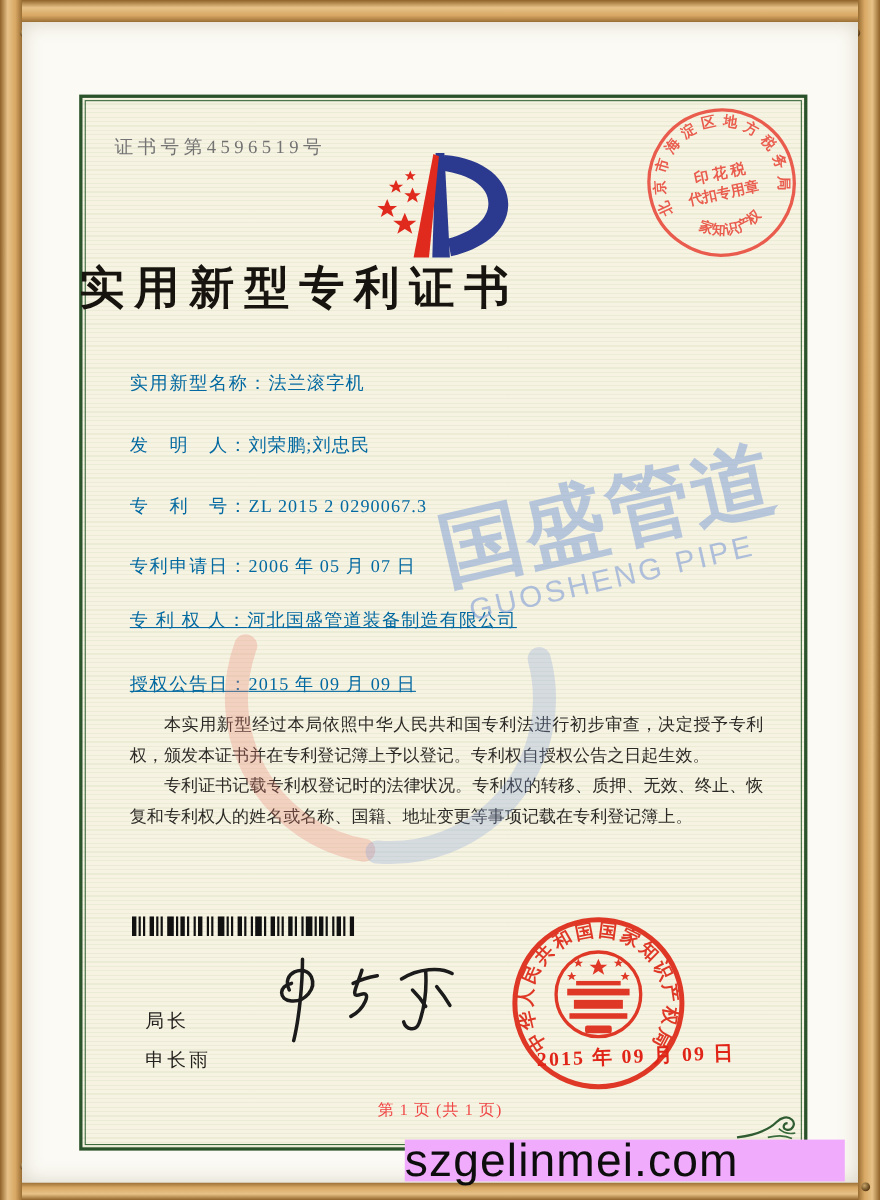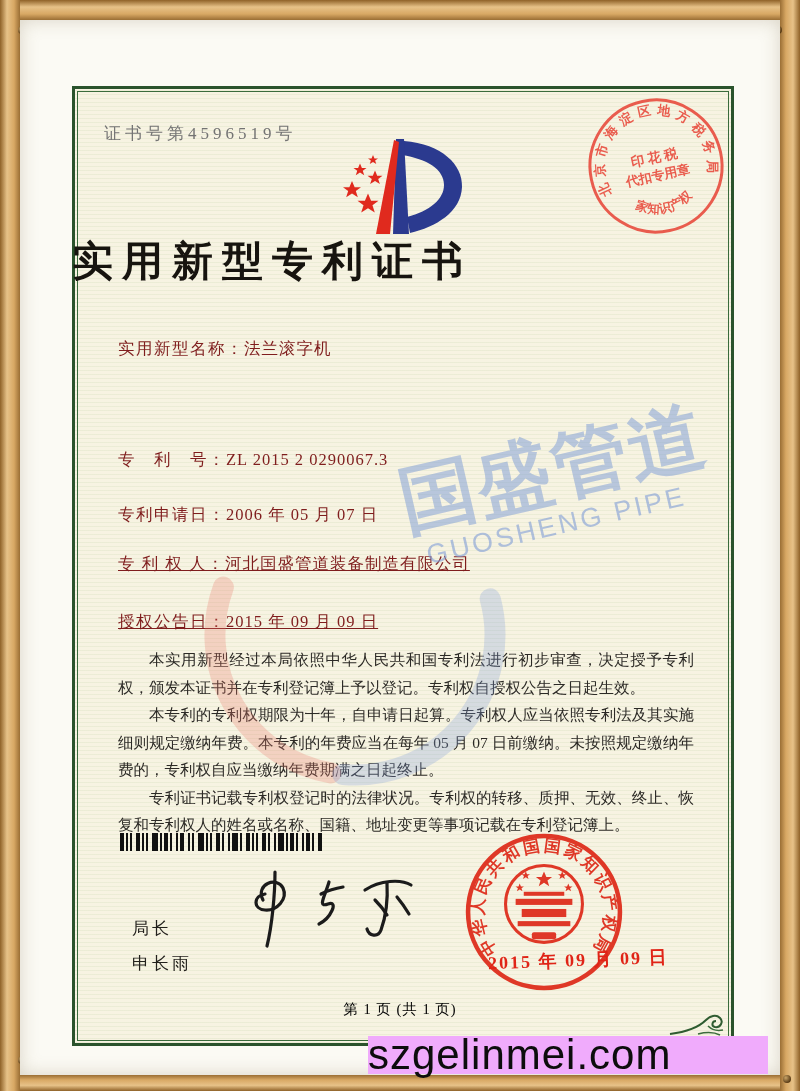--- a/index.html
+++ b/index.html
@@ -23,29 +23,29 @@
   .cert-area{position:absolute;z-index:3;left:72px;top:86px;width:656px;height:954px;
     border:3px solid #2a532c;background:
       repeating-linear-gradient(0deg, rgba(176,200,150,.16) 0 1px, rgba(0,0,0,0) 1px 4px),
       #f7f3e2;}
   .cert-area::after{content:"";position:absolute;inset:2px;border:1px solid #3a6b3c;pointer-events:none;}
   
   .abs{position:absolute;z-index:4;}
   .cert-no{left:104px;top:122px;font-size:17px;letter-spacing:4px;color:#737373;}
   .title{left:72px;top:234px;width:656px;text-align:left;font-size:41px;font-weight:bold;
          letter-spacing:9px;color:#17140f;}
-  .field{left:118px;font-size:16.5px;color:#7f1d1d;letter-spacing:1px;white-space:pre;}
+  .field{left:118px;font-size:16.5px;color:#0369a1;letter-spacing:1px;white-space:pre;}
   .field .lab{letter-spacing:1.5px;}
   .body-text{left:118px;top:646px;width:576px;font-size:15.5px;line-height:27.5px;
      color:#2c2a26;text-align:justify;}
   .body-text p{margin:0;text-indent:2em;font-family:Liberation Serif, serif;}
   .signer{left:132px;top:887px;font-size:17px;line-height:35px;letter-spacing:3px;color:#23211d;
      font-family:"Liberation Sans","DejaVu Sans",sans-serif;margin-top:24px;}
   .footer-page{left:72px;top:1000px;width:656px;text-align:center;font-size:14.5px;
-     letter-spacing:1px;color:#000000;}
+     letter-spacing:1px;color:#ef4444;}
   
   .tax-stamp{left:586px;top:96px;width:140px;height:140px;transform:rotate(-12deg);opacity:.88;z-index:5;}
   .cnipa-seal{left:463px;top:831px;width:162px;height:162px;opacity:.93;z-index:5;}
   .seal-date{left:488px;top:948px;font-size:18px;font-weight:bold;color:#e02417;
      letter-spacing:2px;transform:rotate(-2deg);z-index:6;white-space:pre;}
   
   .wm-ring{left:185px;top:485px;width:345px;height:310px;z-index:4;pointer-events:none;}
   .wm-text{left:392px;top:466px;transform:rotate(-13deg);transform-origin:left top;z-index:4;
      pointer-events:none;font-family:"Liberation Sans","DejaVu Sans",sans-serif;}
   .wm-cn{font-size:76px;font-weight:bold;color:rgba(122,153,214,.50);letter-spacing:2px;line-height:78px;}
@@ -109,28 +109,28 @@
     <use href="#star5" transform="translate(22,52) scale(0.9)" fill="#e02a1e"></use>
     <use href="#star5" transform="translate(30,32) scale(0.65)" fill="#e02a1e"></use>
     <use href="#star5" transform="translate(43,22) scale(0.5)" fill="#e02a1e"></use>
     <use href="#star5" transform="translate(45,40) scale(0.75)" fill="#e02a1e"></use>
     <use href="#star5" transform="translate(38,66) scale(1.05)" fill="#e02a1e"></use>
   </svg>
 
   <div class="abs title">实用新型专利证书</div>
 
   <div class="abs field" style="top:338px;"><span class="lab">实用新型名称：</span><span>法兰滚字机</span></div>
+  <div class="abs field" style="top:394px;"><span class="lab">发　明　人：</span><span>刘荣鹏;刘忠民</span></div>
   <div class="abs field" style="top:449px;"><span class="lab">专　利　号：</span><span>ZL 2015 2 0290067.3</span></div>
   <div class="abs field" style="top:504px;"><span class="lab">专利申请日：</span><span>2006 年 05 月 07 日</span></div>
   <div class="abs field" style="top:553px;text-decoration:underline;"><span class="lab">专 利 权 人：</span><span>河北国盛管道装备制造有限公司</span></div>
   <div class="abs field" style="top:611px;text-decoration:underline;"><span class="lab">授权公告日：</span><span>2015 年 09 月 09 日</span></div>
 
   <div class="abs body-text">
     <p>本实用新型经过本局依照中华人民共和国专利法进行初步审查，决定授予专利权，颁发本证书并在专利登记簿上予以登记。专利权自授权公告之日起生效。</p>
-    <p>本专利的专利权期限为十年，自申请日起算。专利权人应当依照专利法及其实施细则规定缴纳年费。本专利的年费应当在每年 05 月 07 日前缴纳。未按照规定缴纳年费的，专利权自应当缴纳年费期满之日起终止。</p>
     <p>专利证书记载专利权登记时的法律状况。专利权的转移、质押、无效、终止、恢复和专利权人的姓名或名称、国籍、地址变更等事项记载在专利登记簿上。</p>
   </div>
 
   <svg class="abs wm-ring" viewBox="0 0 345 310">
     <path d="M 38.4,102.1 A 140,140 0 0 0 145.7,287.9" fill="none" stroke="rgba(232,122,106,0.28)" stroke-width="21" stroke-linecap="round"></path>
     <path d="M 157.8,289.5 A 140,140 0 0 0 305.2,113.8" fill="none" stroke="rgba(128,158,220,0.28)" stroke-width="21" stroke-linecap="round"></path>
   </svg>
 
   <div class="abs wm-text">
     <div class="wm-cn">国盛管道</div>

